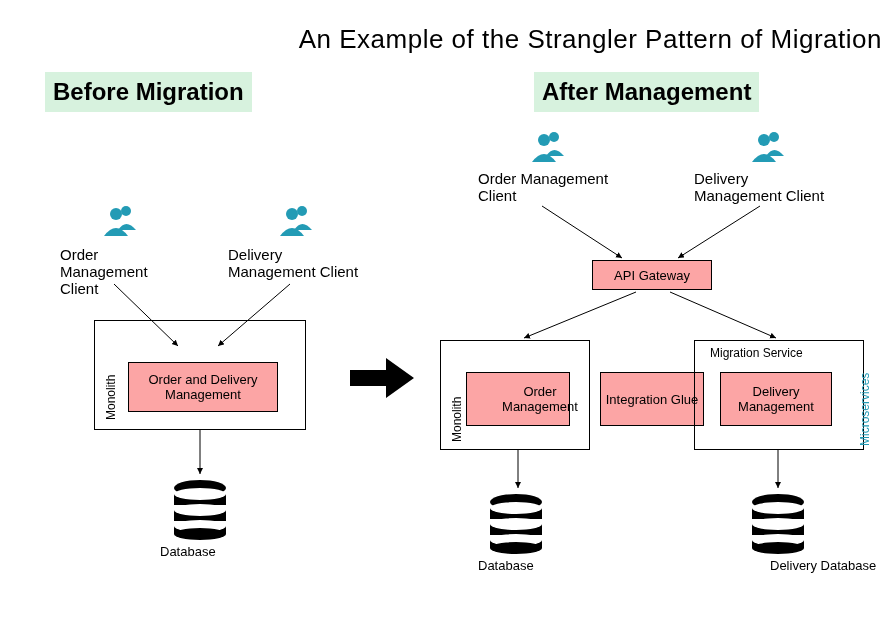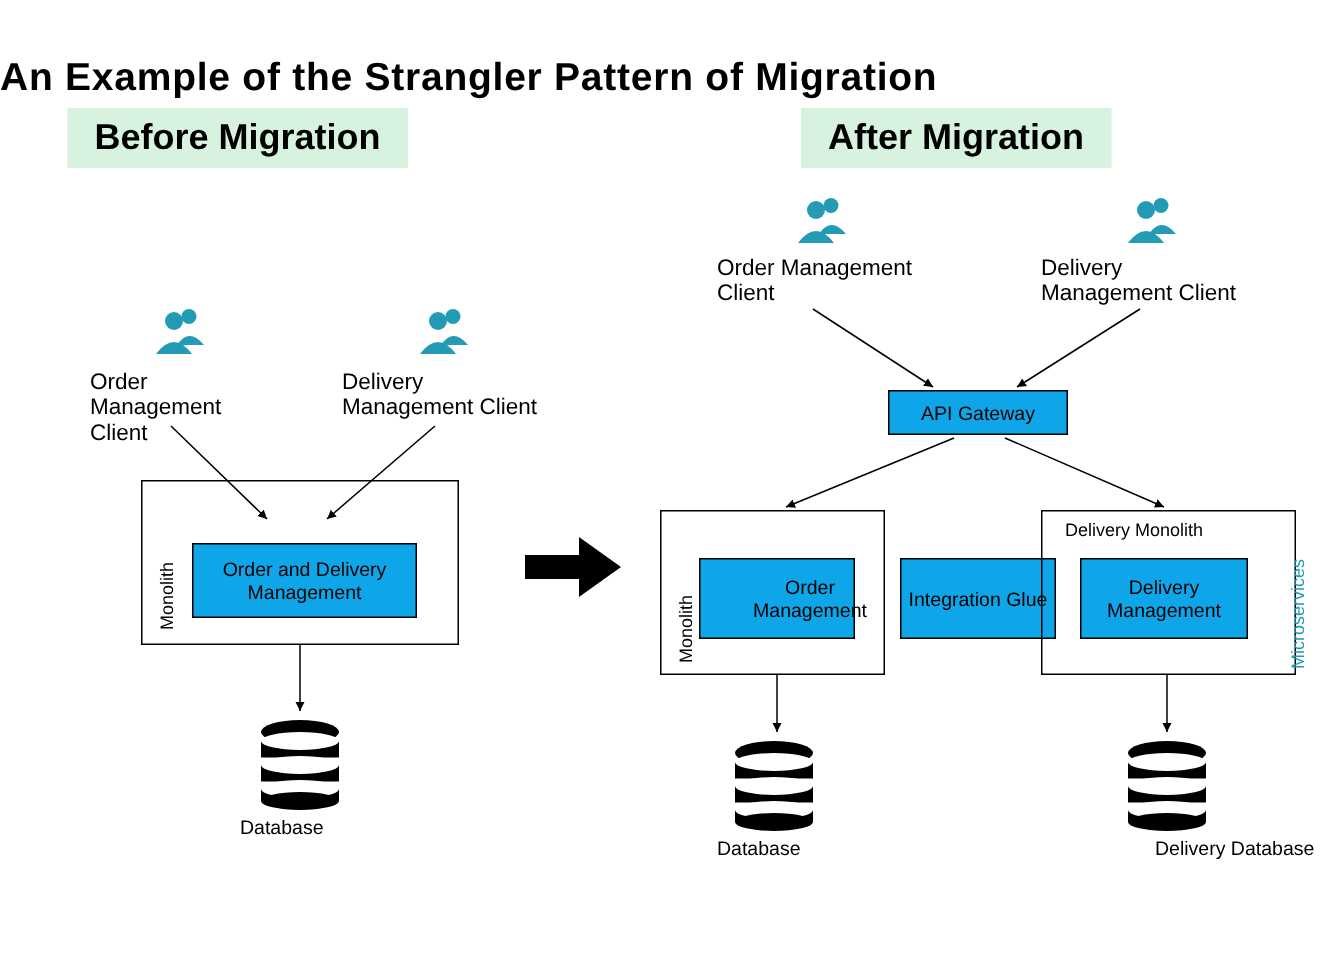--- a/index.html
+++ b/index.html
@@ -1,23 +1,23 @@
 <!DOCTYPE html>
 <html><head>
 <meta charset="utf-8">
 <style>
   * { box-sizing: border-box; margin: 0; padding: 0; }
   body { font-family: Arial, Helvetica, sans-serif; background: #fff; width: 882px; height: 644px; position: relative; }
-  .title { font-size: 26px; font-weight: 700; text-align: left; padding-top: 36px; letter-spacing: 0.5px; }
-  .section-label { position: absolute; background: #d7f2de; font-size: 24px; font-weight: 900; padding: 6px 18px; }
+  .title { font-size: 26px; font-weight: 400; text-align: right; padding-top: 24px; letter-spacing: 0.5px; }
+  .section-label { position: absolute; background: #d7f2de; font-size: 24px; font-weight: 900; padding: 6px 8px; }
   .sec-before { left: 45px; top: 72px; }
   .sec-after  { left: 534px; top: 72px; }
 
   
-  .node-box { position: absolute; border: 1px solid #000; background: #0ea5e9; text-align: center; font-size: 13px; display:flex; align-items:center; justify-content:center; padding:4px; }
+  .node-box { position: absolute; border: 1px solid #000; background: #fca5a5; text-align: center; font-size: 13px; display:flex; align-items:center; justify-content:center; padding:4px; }
   .client-label { position: absolute; font-size: 15px; }
   .db-label { position: absolute; font-size: 13px; text-align:left; }
   .rotated { position:absolute; transform: rotate(-90deg); transform-origin: left top; font-size:12px; }
 
   
   .users-icon { position:absolute; width:46px; height:40px; }
   .users-icon svg { width:100%; height:100%; }
 
   
   .db-icon { position:absolute; width:60px; height:60px; }
@@ -88,21 +88,21 @@
       <use href="#db-glyph"></use>
     </svg></div>
 <div class="db-label" style="left:160px; top:544px; width:80px;">Database</div>
 
 <div class="big-arrow" style="left:350px; top:358px;">
   <svg viewBox="0 0 64 40">
       <path d="M0 12 L36 12 L36 0 L64 20 L36 40 L36 28 L0 28 Z" fill="#000"></path>
     </svg>
 </div>
 
-<div class="section-label sec-after">After Migration</div>
+<div class="section-label sec-after">After Management</div>
 
 <div class="users-icon" style="left:520px; top:128px;"><svg viewBox="0 0 46 40">
       <use href="#users-glyph"></use>
     </svg></div>
 <div class="client-label" style="left:478px; top:170px; width:132px;">Order Management Client</div>
 
 <div class="users-icon" style="left:740px; top:128px;"><svg viewBox="0 0 46 40">
       <use href="#users-glyph"></use>
     </svg></div>
 <div class="client-label" style="left:694px; top:170px; width:140px;">Delivery Management Client</div>
@@ -119,21 +119,21 @@
   <line x1="210" y1="2" x2="316" y2="48" stroke="#000" marker-end="url(#arrowhead)"></line>
 </svg>
 
 <div class="node-box" style="left:440px; top:340px; width:150px; height:110px; background:transparent;"></div>
 <div class="rotated" style="left:450px; top:442px;">Monolith</div>
 <div class="node-box" style="left:466px; top:372px; width:104px; height:54px;padding-left:48px;">Order Management</div>
 
 <div class="node-box" style="left:600px; top:372px; width:104px; height:54px;">Integration Glue</div>
 
 <div class="node-box" style="left:694px; top:340px; width:170px; height:110px; background:transparent;"></div>
-<div style="position:absolute; left:710px; top:346px; font-size:12px;">Delivery Monolith</div>
+<div style="position:absolute; left:710px; top:346px; font-size:12px;">Migration Service</div>
 <div class="rotated" style="left:858px; top:446px; color:#239bb5;">Microservices</div>
 <div class="node-box" style="left:720px; top:372px; width:112px; height:54px;">Delivery Management</div>
 
 <svg class="arrow-line" style="left:508px; top:450px; width:20px; height:44px;">
     <line x1="10" y1="0" x2="10" y2="38" stroke="#000" marker-end="url(#arrowhead)"></line>
   </svg>
 <svg class="arrow-line" style="left:768px; top:450px; width:20px; height:44px;">
     <line x1="10" y1="0" x2="10" y2="38" stroke="#000" marker-end="url(#arrowhead)"></line>
   </svg>
 

